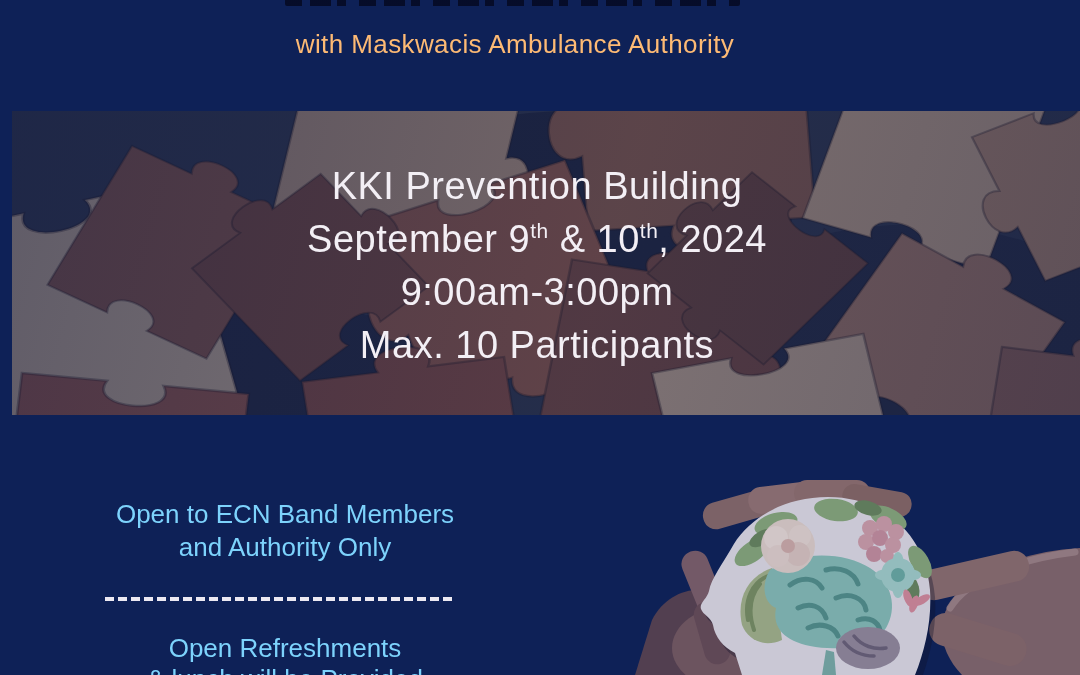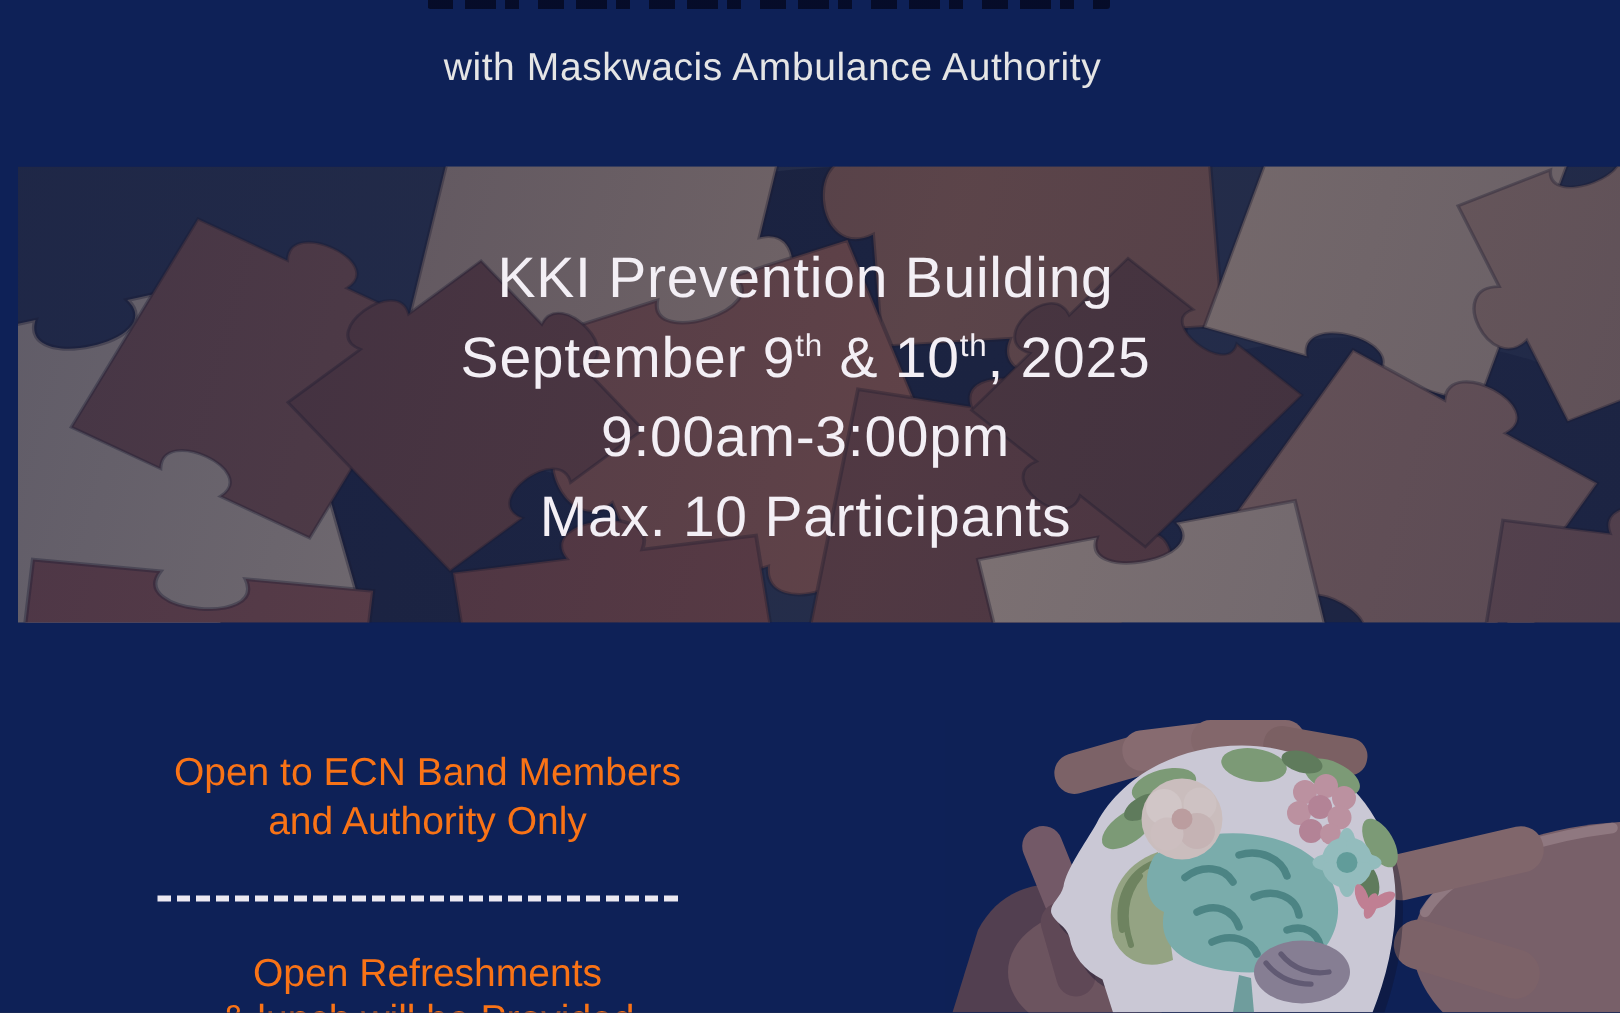--- a/index.html
+++ b/index.html
@@ -14,39 +14,39 @@
   .top-clip{
     position:absolute;top:-3px;left:285px;width:455px;height:9px;border-radius:2px;
     background:repeating-linear-gradient(90deg,
       rgba(5,10,36,.9) 0 17px, transparent 17px 25px,
       rgba(5,10,36,.9) 25px 46px, transparent 46px 52px,
       rgba(5,10,36,.9) 52px 61px, transparent 61px 74px);
   }
 
   .subtitle{
     position:absolute;top:29px;left:0;width:1030px;
-    text-align:center;color:#e5e5e5;font-size:26px;letter-spacing:.4px;
+    text-align:center;color:#fdba74;font-size:26px;letter-spacing:.4px;
   }
 
   
   .hero{position:absolute;top:111px;left:12px;width:1072px;height:304px;overflow:hidden;}
   .hero svg{position:absolute;left:0;top:0;width:100%;height:100%;}
   .hero-overlay{
     position:absolute;left:0;top:0;right:0;bottom:0;
     background:linear-gradient(105deg, rgba(14,22,62,.56), rgba(14,22,62,.40) 55%, rgba(14,22,62,.50));
   }
   .hero-text{
     position:absolute;top:49px;left:0;width:1050px;
     text-align:center;color:#f3eff5;font-size:38px;line-height:53px;letter-spacing:.5px;
   }
   .hero-text sup{font-size:.55em;line-height:0;vertical-align:super;}
 
   .note{
     position:absolute;left:60px;width:450px;text-align:center;
-    color:#f97316;font-size:26px;line-height:33px;
+    color:#7dd3fc;font-size:26px;line-height:33px;
   }
   .elig{top:498px;}
   .refresh1{top:632px;}
   .refresh2{top:663px;}
 
   .dashes{
     position:absolute;top:597px;left:105px;width:350px;height:4px;
     background:repeating-linear-gradient(90deg,#ece9f2 0 9px,transparent 9px 13px);
   }
 
@@ -85,21 +85,21 @@
         <use href="#jigA" fill="#7b4f44" transform="translate(180,180) rotate(-40) scale(1.4)"></use>
         <use href="#jigB" fill="#9a5e50" transform="translate(10,300) rotate(6) scale(1.9)"></use>
         <use href="#jigA" fill="#8a5348" transform="translate(290,310) rotate(-8) scale(1.7)"></use>
         <use href="#jigB" fill="#c9b097" transform="translate(640,300) rotate(-12) scale(1.8)"></use>
         <use href="#jigA" fill="#93685a" transform="translate(990,270) rotate(8) scale(1.6)"></use>
       </g>
     </svg>
     <div class="hero-overlay"></div>
     <div class="hero-text">
       <div>KKI Prevention Building</div>
-      <div><span>September 9</span><sup>th</sup><span> &amp; 10</span><sup>th</sup><span>, 2025</span></div>
+      <div><span>September 9</span><sup>th</sup><span> &amp; 10</span><sup>th</sup><span>, 2024</span></div>
       <div>9:00am-3:00pm</div>
       <div>Max. 10 Participants</div>
     </div>
   </div>
 
   <div class="note elig">
     <div>Open to ECN Band Members</div>
     <div>and Authority Only</div>
   </div>
 

